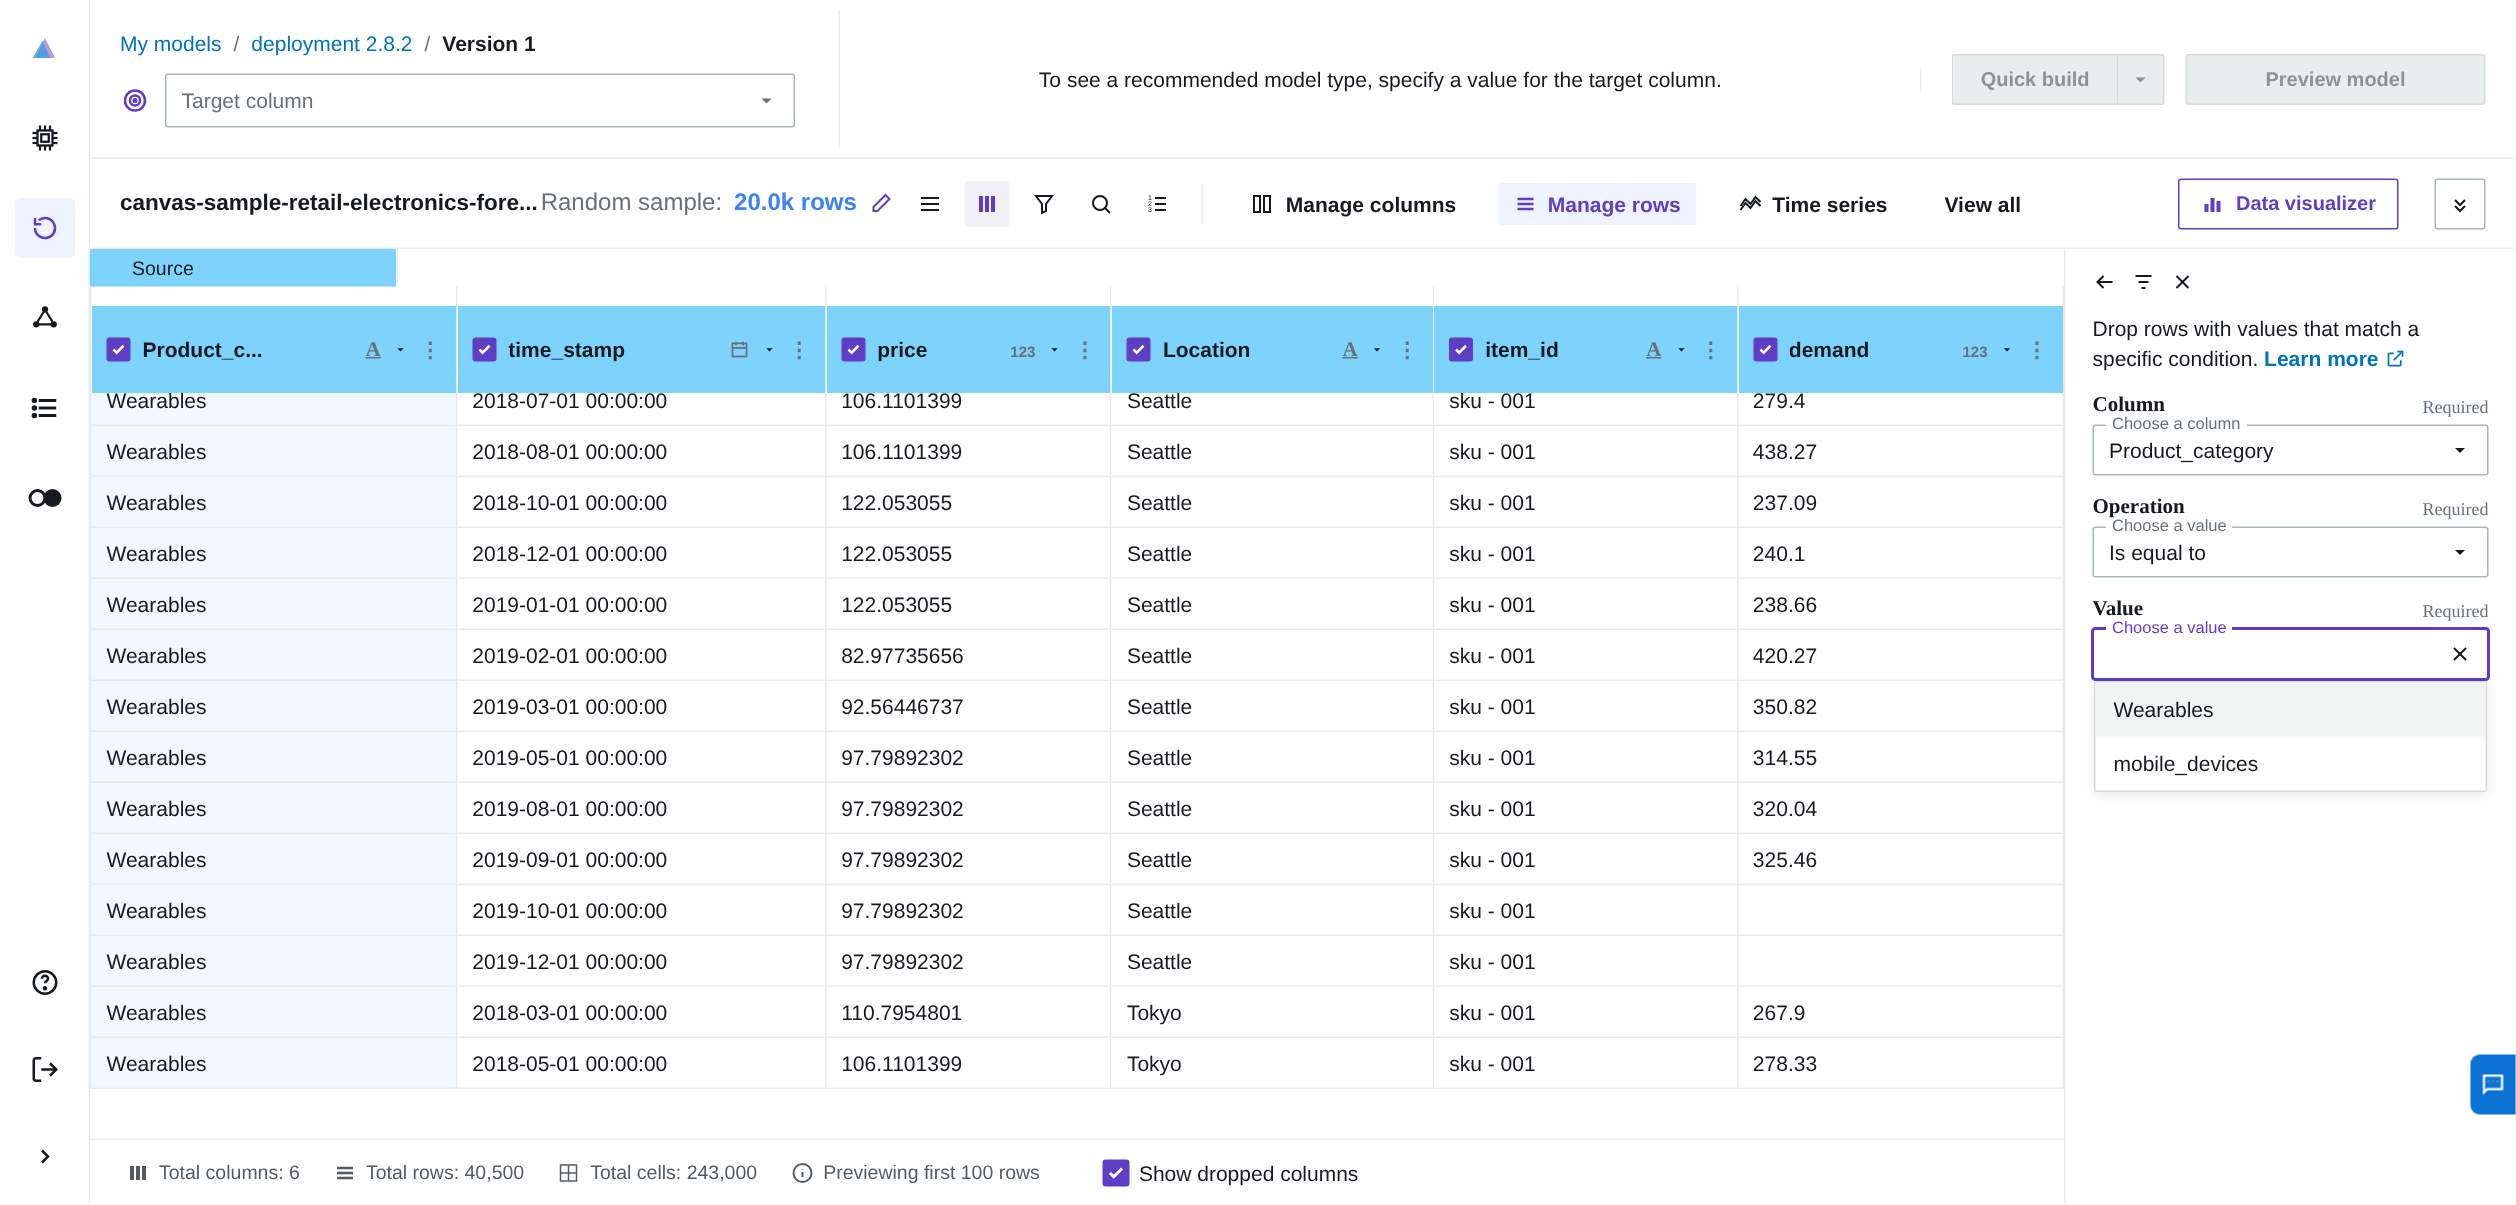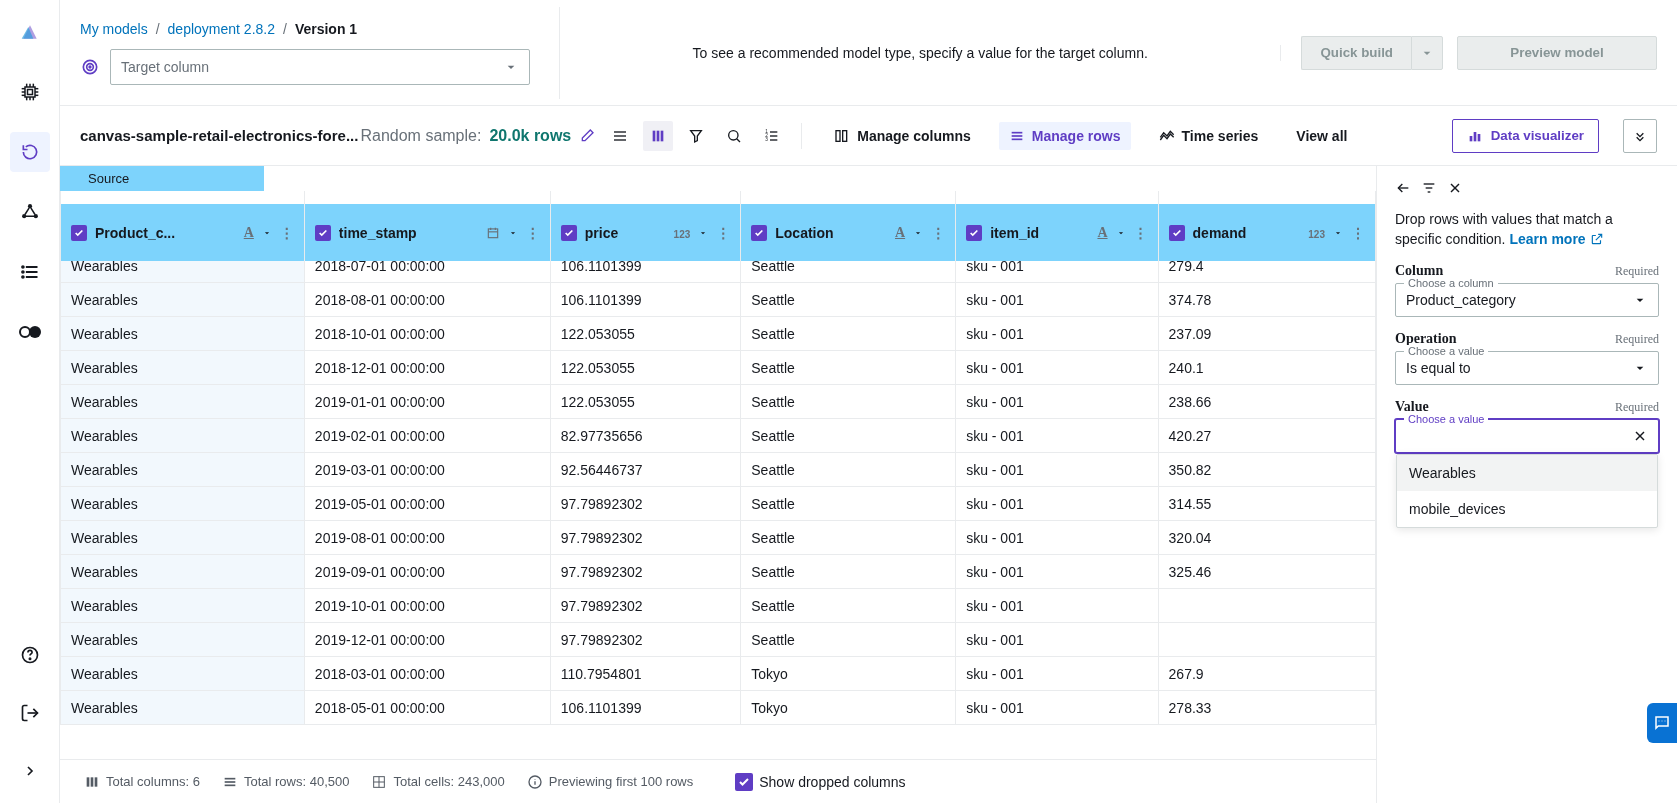--- a/index.html
+++ b/index.html
@@ -31,21 +31,21 @@
 .btn-disabled { background: #eaeded; color: #879596; border-color: #d5dbdb; cursor: not-allowed; }
 .btn-split { display: flex; }
 .btn-split .main-btn { border-right: none; border-top-right-radius: 0; border-bottom-right-radius: 0; }
 .btn-split .caret-btn { width: 32px; padding: 0; border-top-left-radius: 0; border-bottom-left-radius: 0; }
 
 
 .toolbar { display: flex; align-items: center; padding: 0 20px; height: 60px; border-bottom: 1px solid #e9ebed; gap: 10px; }
 .dataset-block { display: flex; gap: 2px; min-width: 280px; }
 .dataset-name { font-weight: 700; font-size: 15px; }
 .dataset-sub { font-size: 16px; color: #687078; display: flex; align-items: center; gap: 8px; }
-.dataset-sub .link { color: #0f766e; font-weight: 700; }
+.dataset-sub .link { color: #3b82f6; font-weight: 700; }
 .toolbar-icons { display: flex; align-items: center; gap: 8px; }
 .ticon { width: 30px; height: 30px; display: flex; align-items: center; justify-content: center; border-radius: 2px; cursor: pointer; }
 .ticon.active { background: #f0f0f5; color: #5f3dc4; }
 .divider-v { width: 1px; height: 26px; background: #e9ebed; margin: 0 4px; }
 .toolbar-group { display: flex; align-items: center; gap: 18px; margin-left: 8px; }
 .text-btn { display: inline-flex; align-items: center; gap: 7px; font-weight: 700; cursor: pointer; padding: 6px 10px; border-radius: 2px; }
 .text-btn.active { background: #eef3ff; color: #5f3dc4; justify-content: flex-end; }
 .toolbar-right { margin-left: auto; display: flex; align-items: center; gap: 24px; }
 .viz-btn { border: 1px solid #5f3dc4; color: #5f3dc4; border-radius: 2px; height: 34px; padding: 0 14px; display: inline-flex; align-items: center; gap: 8px; font-weight: 700; cursor: pointer; background: #fff; }
 .more-btn { width: 34px; height: 34px; border: 1px solid #aab7b8; border-radius: 2px; display: flex; align-items: center; justify-content: center; cursor: pointer; }
@@ -431,21 +431,21 @@
                   <td>Seattle</td>
                   <td>sku - 001</td>
                   <td>279.4</td>
                 </tr>
                 <tr>
                   <td>Wearables</td>
                   <td>2018-08-01 00:00:00</td>
                   <td>106.1101399</td>
                   <td>Seattle</td>
                   <td>sku - 001</td>
-                  <td>374.78</td>
+                  <td>438.27</td>
                 </tr>
                 <tr>
                   <td>Wearables</td>
                   <td>2018-10-01 00:00:00</td>
                   <td>122.053055</td>
                   <td>Seattle</td>
                   <td>sku - 001</td>
                   <td>237.09</td>
                 </tr>
                 <tr>

